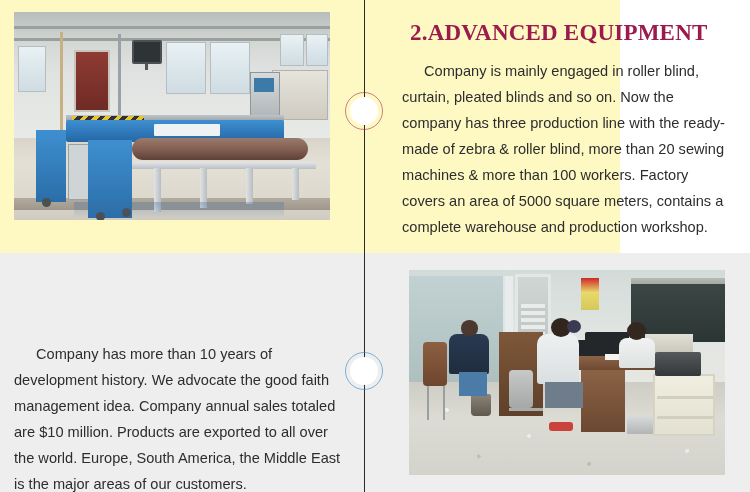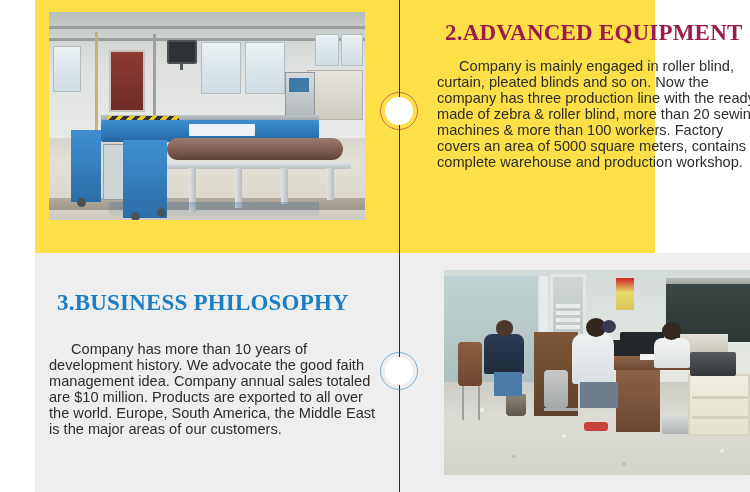--- a/index.html
+++ b/index.html
@@ -10,22 +10,21 @@
     width: 750px;
     height: 492px;
     background: #ffffff;
     font-family: "Liberation Sans", sans-serif;
     overflow: hidden;
   }
   #page {
     position: relative;
     width: 620px;
     height: 492px;
-    background: #fde047;
-    margin-left: 35px;
+    background: #fef9c3;
   }
   
   .band-gray {
     position: absolute;
     left: 0;
     top: 253px;
     width: 750px;
     height: 239px;
     background: #eeeeee;
   }
@@ -405,21 +404,21 @@
   }
   .heading-3 {
     left: 22px;
     top: 290px;
     color: #1b7ec2;
   }
   .para {
     position: absolute;
     font-family: "Liberation Sans", sans-serif;
     font-size: 14.6px;
-    line-height: 16px;
+    line-height: 26px;
     color: #2d2d2d;
     text-indent: 22px;
     text-align: left;
   }
   .para-2 {
     left: 402px;
     top: 58px;
     width: 332px;
   }
   .para-3 {
@@ -477,21 +476,20 @@
   </div>
 
   <div class="heading heading-2">2.ADVANCED EQUIPMENT</div>
   <div class="para para-2">Company is mainly engaged in roller blind, curtain, pleated blinds and so on. Now the company has three production line with the ready-made of zebra &amp; roller blind, more than 20 sewing machines &amp; more than 100 workers. Factory covers an area of 5000 square meters, contains a complete warehouse and production workshop.</div>
 
   <div class="badge badge-2">
     <div class="badge-ring"></div>
     <div class="badge-core">2</div>
   </div>
 
-  <div class="heading heading-3">3.BUSINESS PHILOSOPHY</div>
   <div class="para para-3">Company has more than 10 years of development history. We advocate the good faith management idea. Company annual sales totaled are $10 million. Products are exported to all over the world. Europe, South America, the Middle East is the major areas of our customers.</div>
 
   <div class="badge badge-3">
     <div class="badge-ring"></div>
     <div class="badge-core">3</div>
   </div>
 
   <div class="photo photo-office">
     <div class="ph of-wall"></div>
     <div class="ph of-glass"></div>

